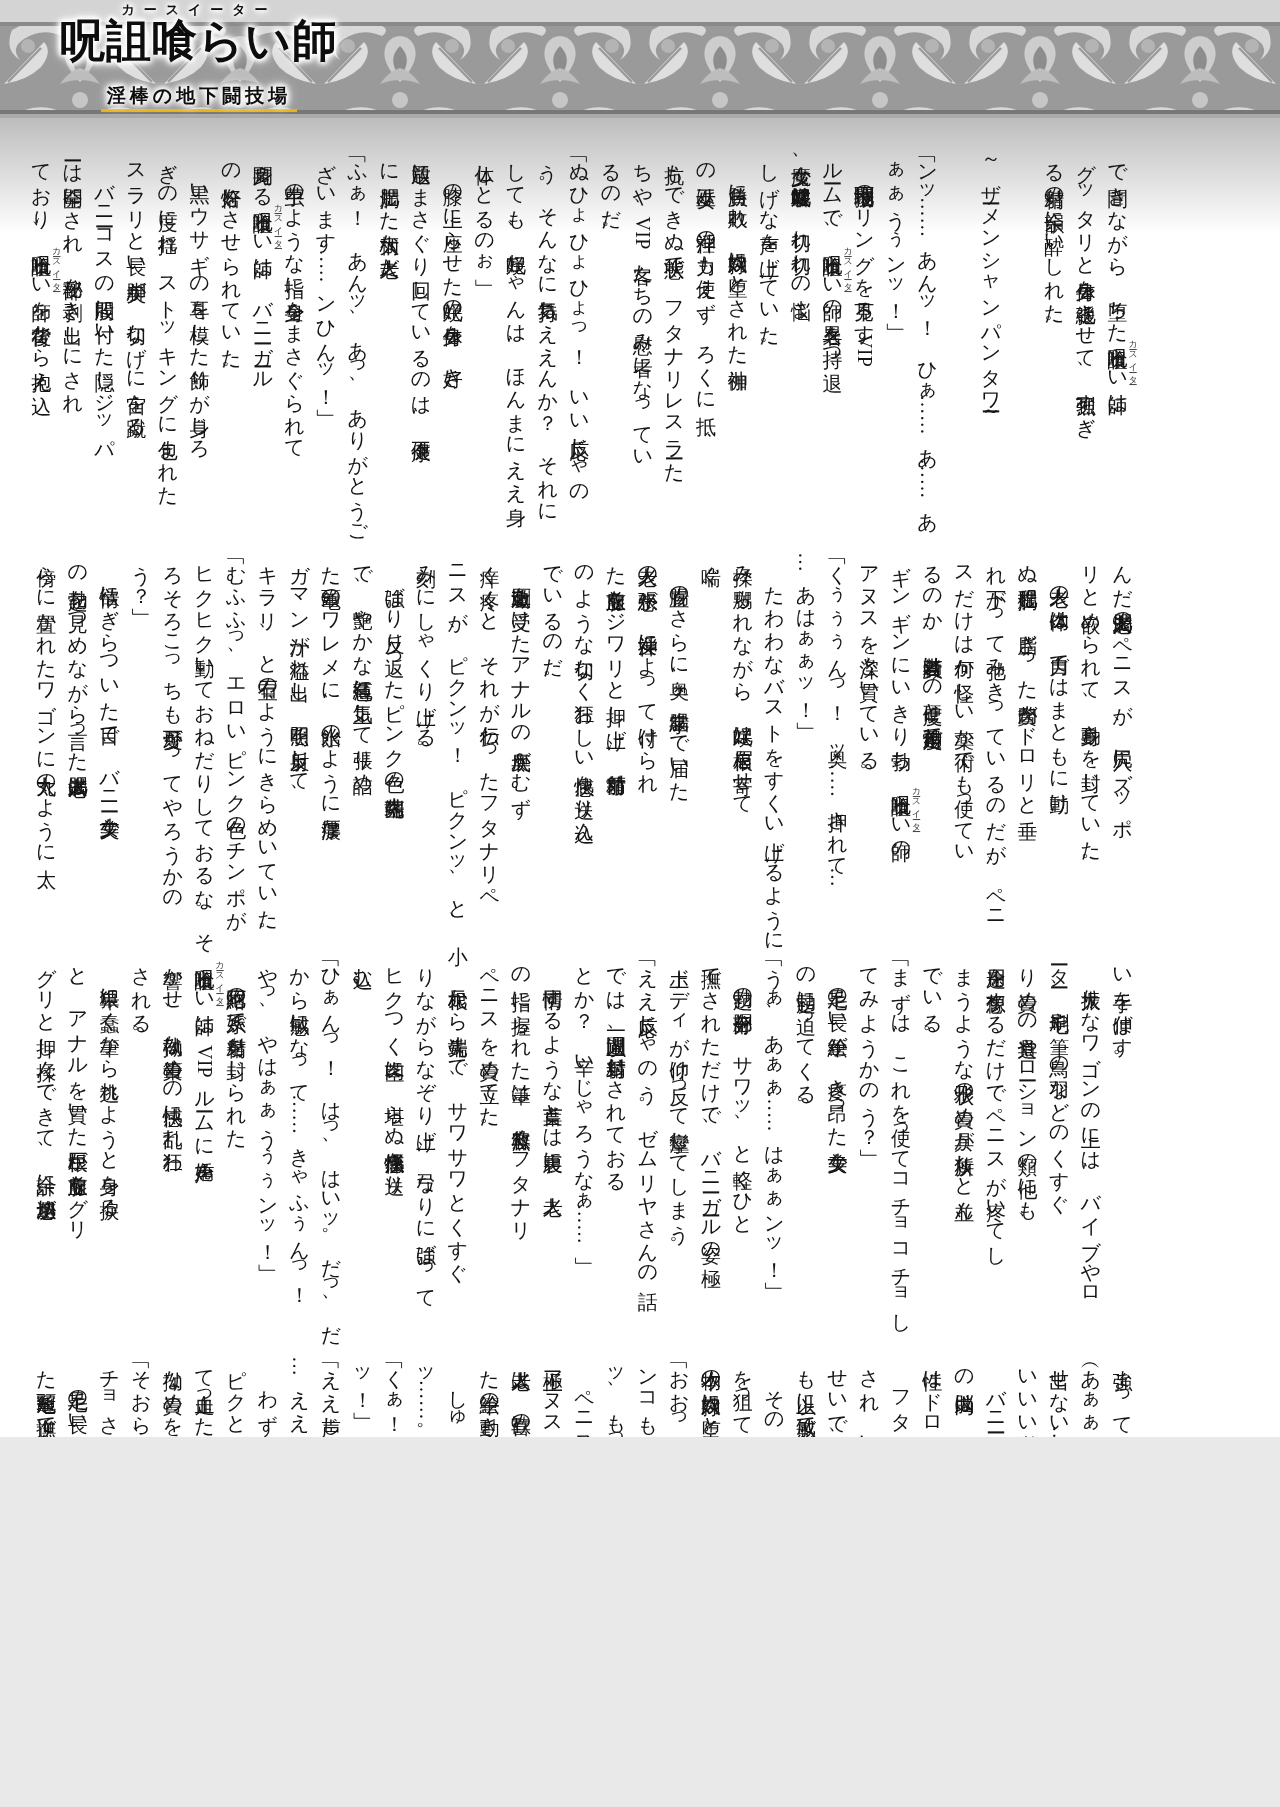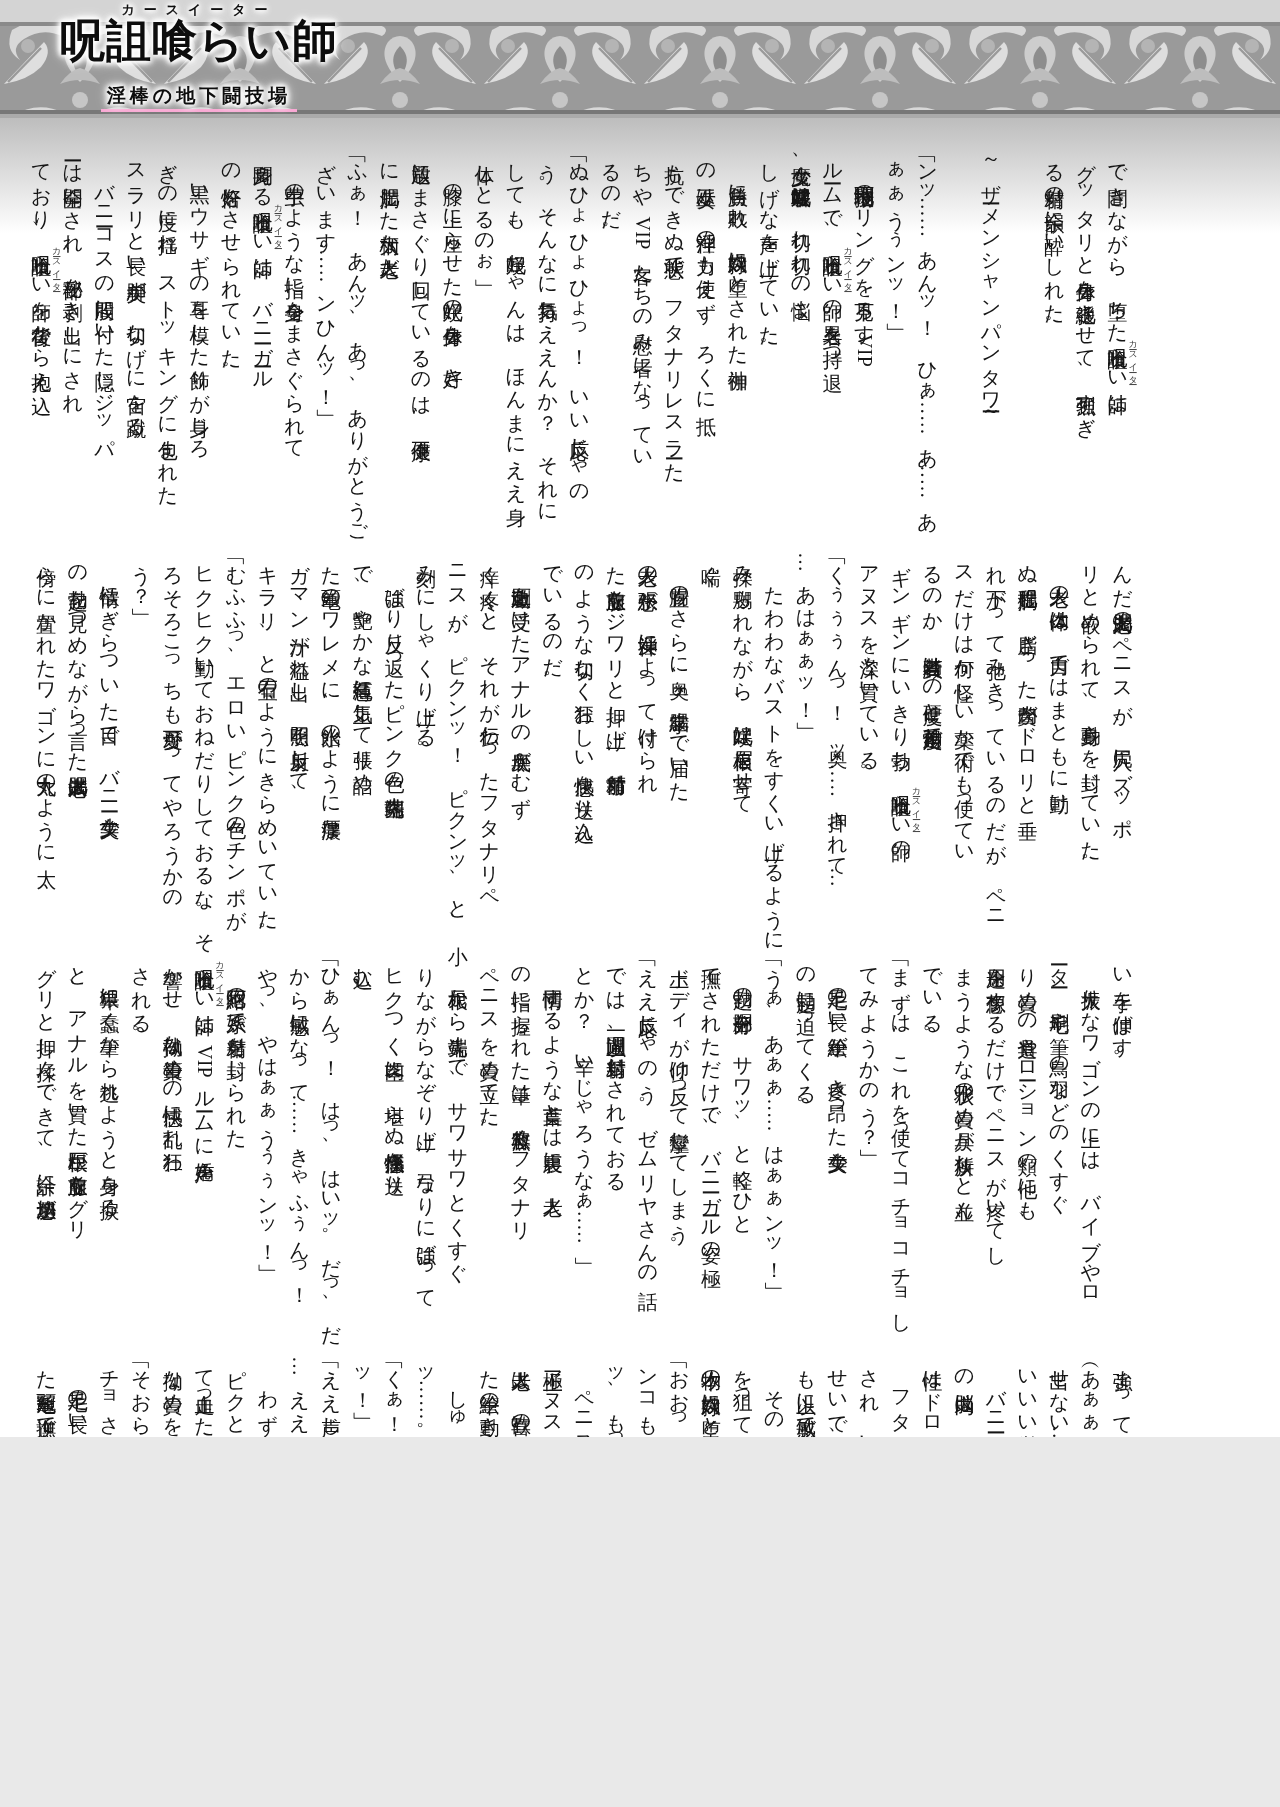--- a/index.html
+++ b/index.html
@@ -21,21 +21,21 @@
     font-size:13px; font-weight:bold; letter-spacing:9px; line-height:15px;
     white-space:nowrap;
   }
   #title-block .ttl{
     font-size:45px; font-weight:bold; letter-spacing:1px; line-height:48px;
     white-space:nowrap;
   }
   #title-block .sub{
     display:inline-block; margin-top:1px;
     font-size:19px; font-weight:bold; letter-spacing:4px; line-height:24px;
-    border-bottom:3px solid #f9a8d4; padding:0 6px 1px 6px; white-space:nowrap;
+    border-bottom:3px solid #eab308; padding:0 6px 1px 6px; white-space:nowrap;
   }
   
   .top-fade{
     position:absolute; left:0; top:118px; width:1280px; height:115px;
     background:linear-gradient(#bdbdbd 0%, rgba(255,255,255,0) 100%);
   }
   .bottom-fade{
     position:absolute; left:0; top:1695px; width:1280px; height:57px;
     background:linear-gradient(rgba(255,255,255,0) 0%, #cfcfcf 100%);
   }

